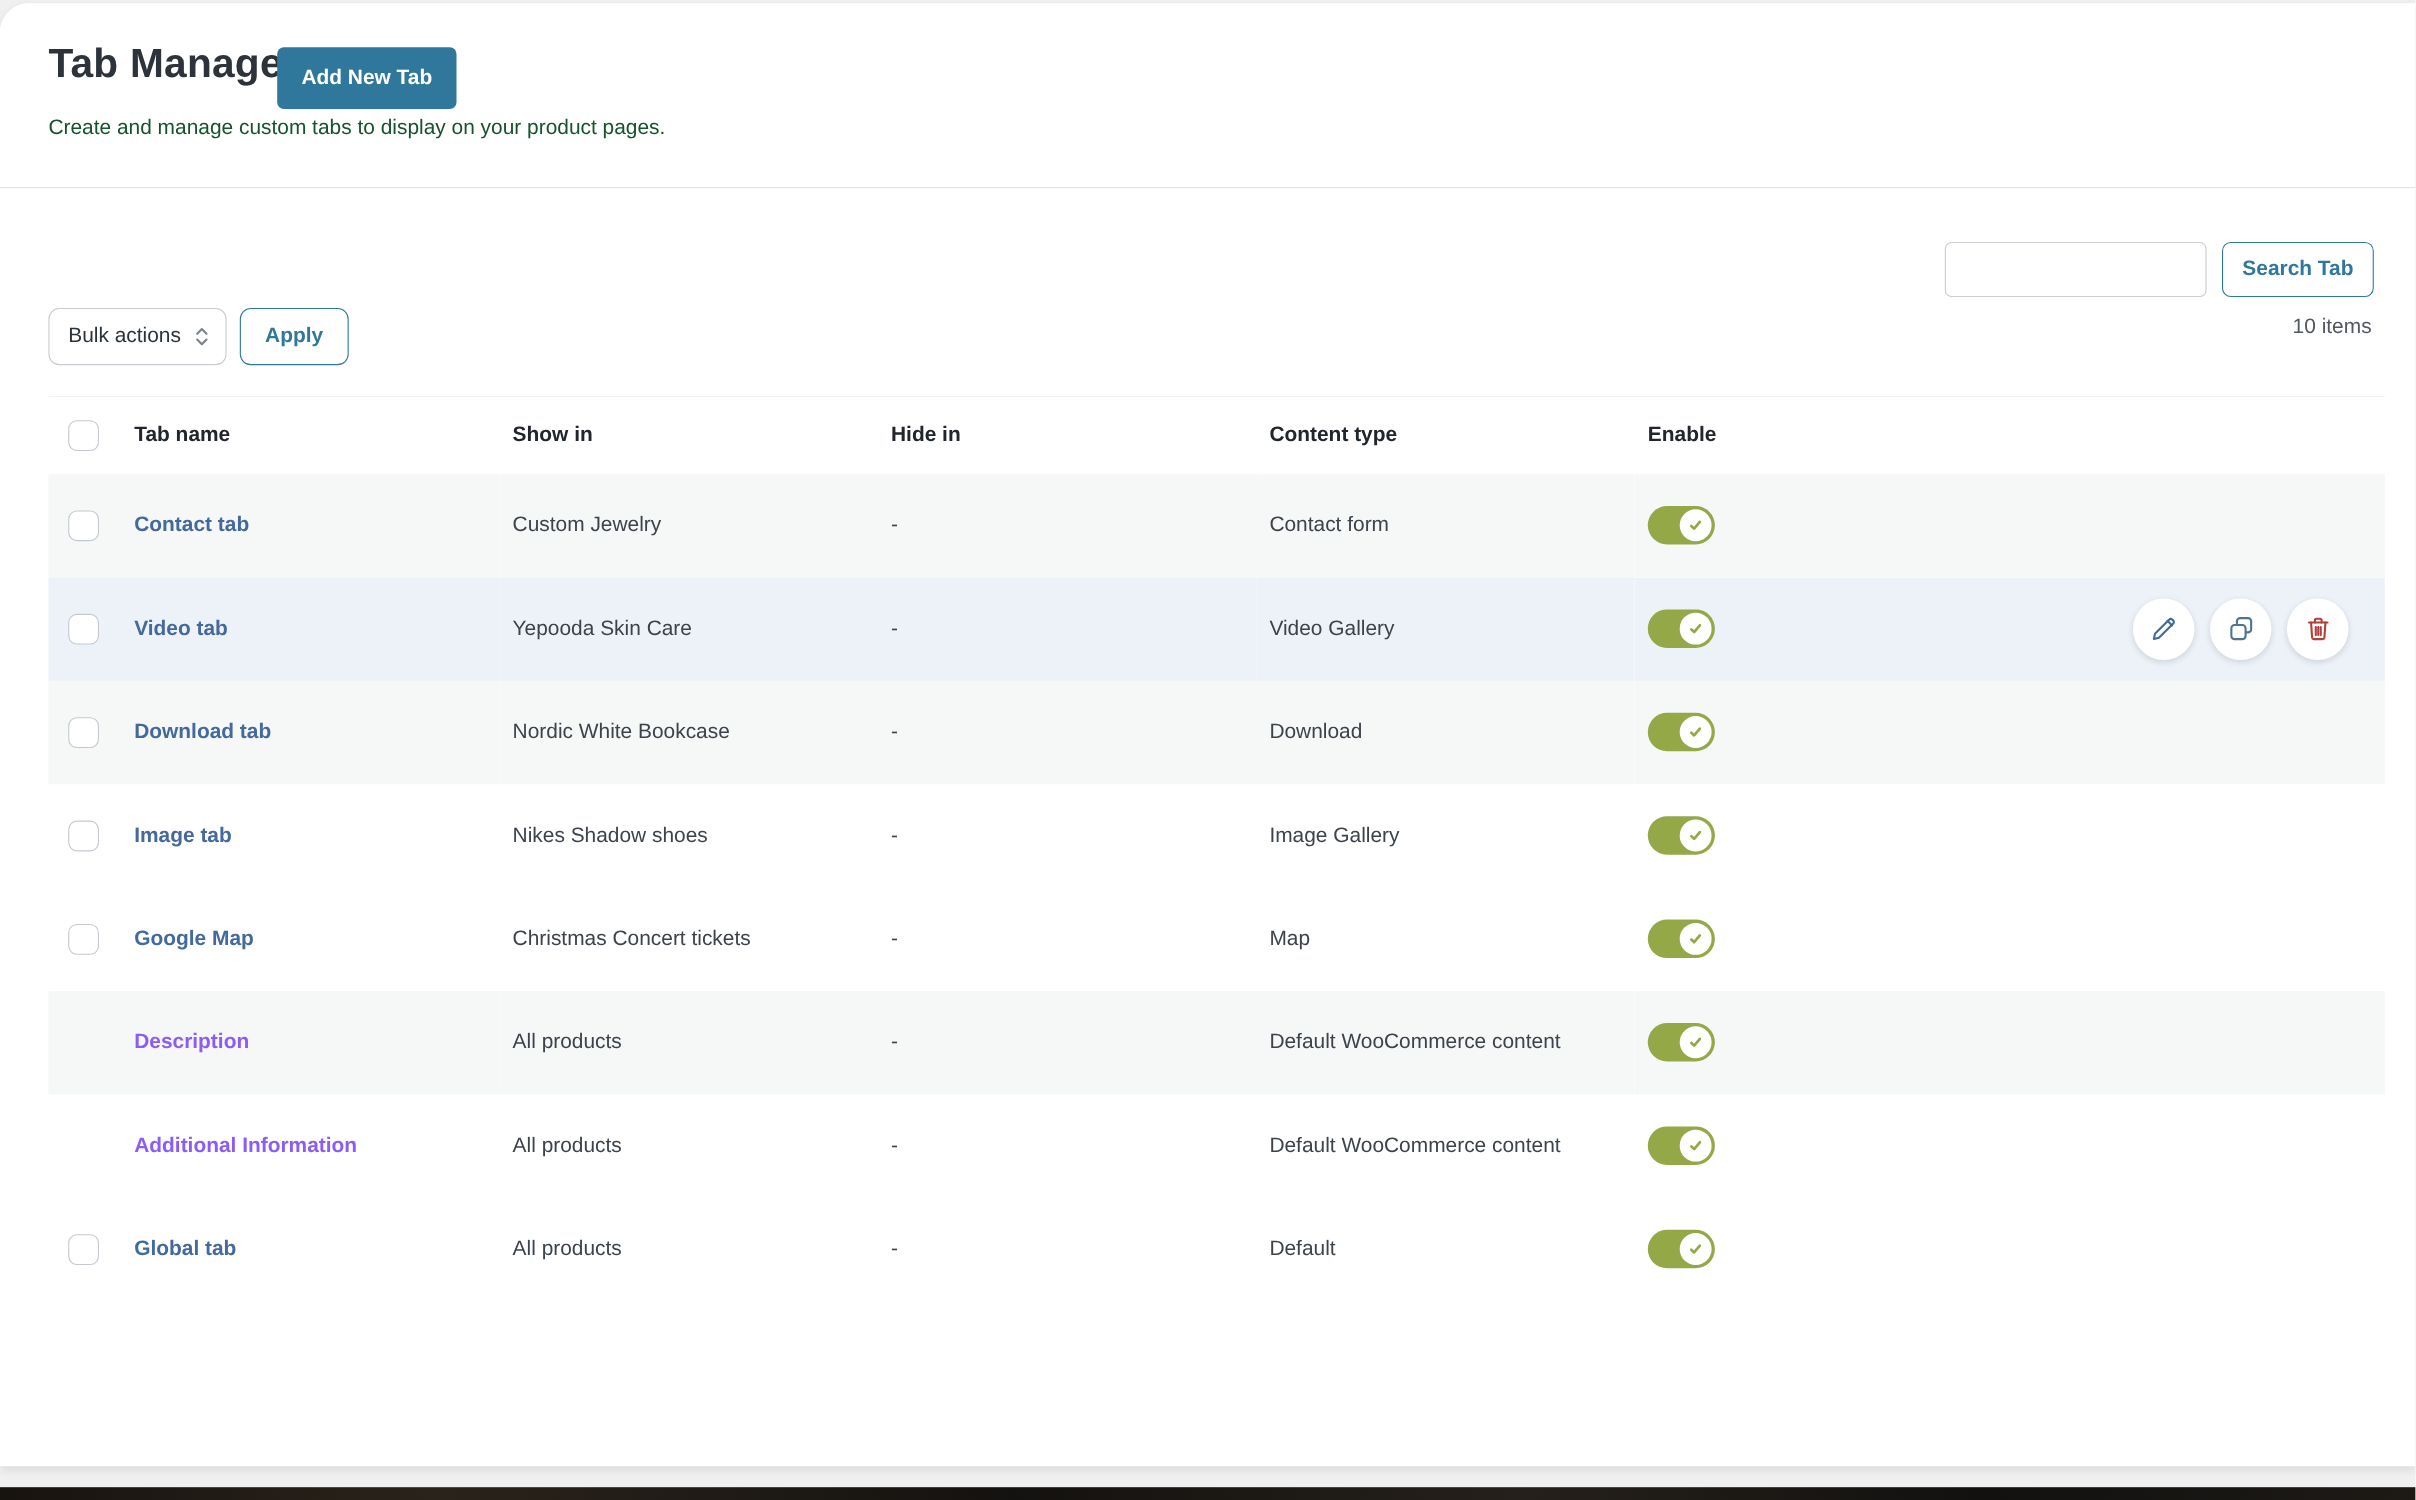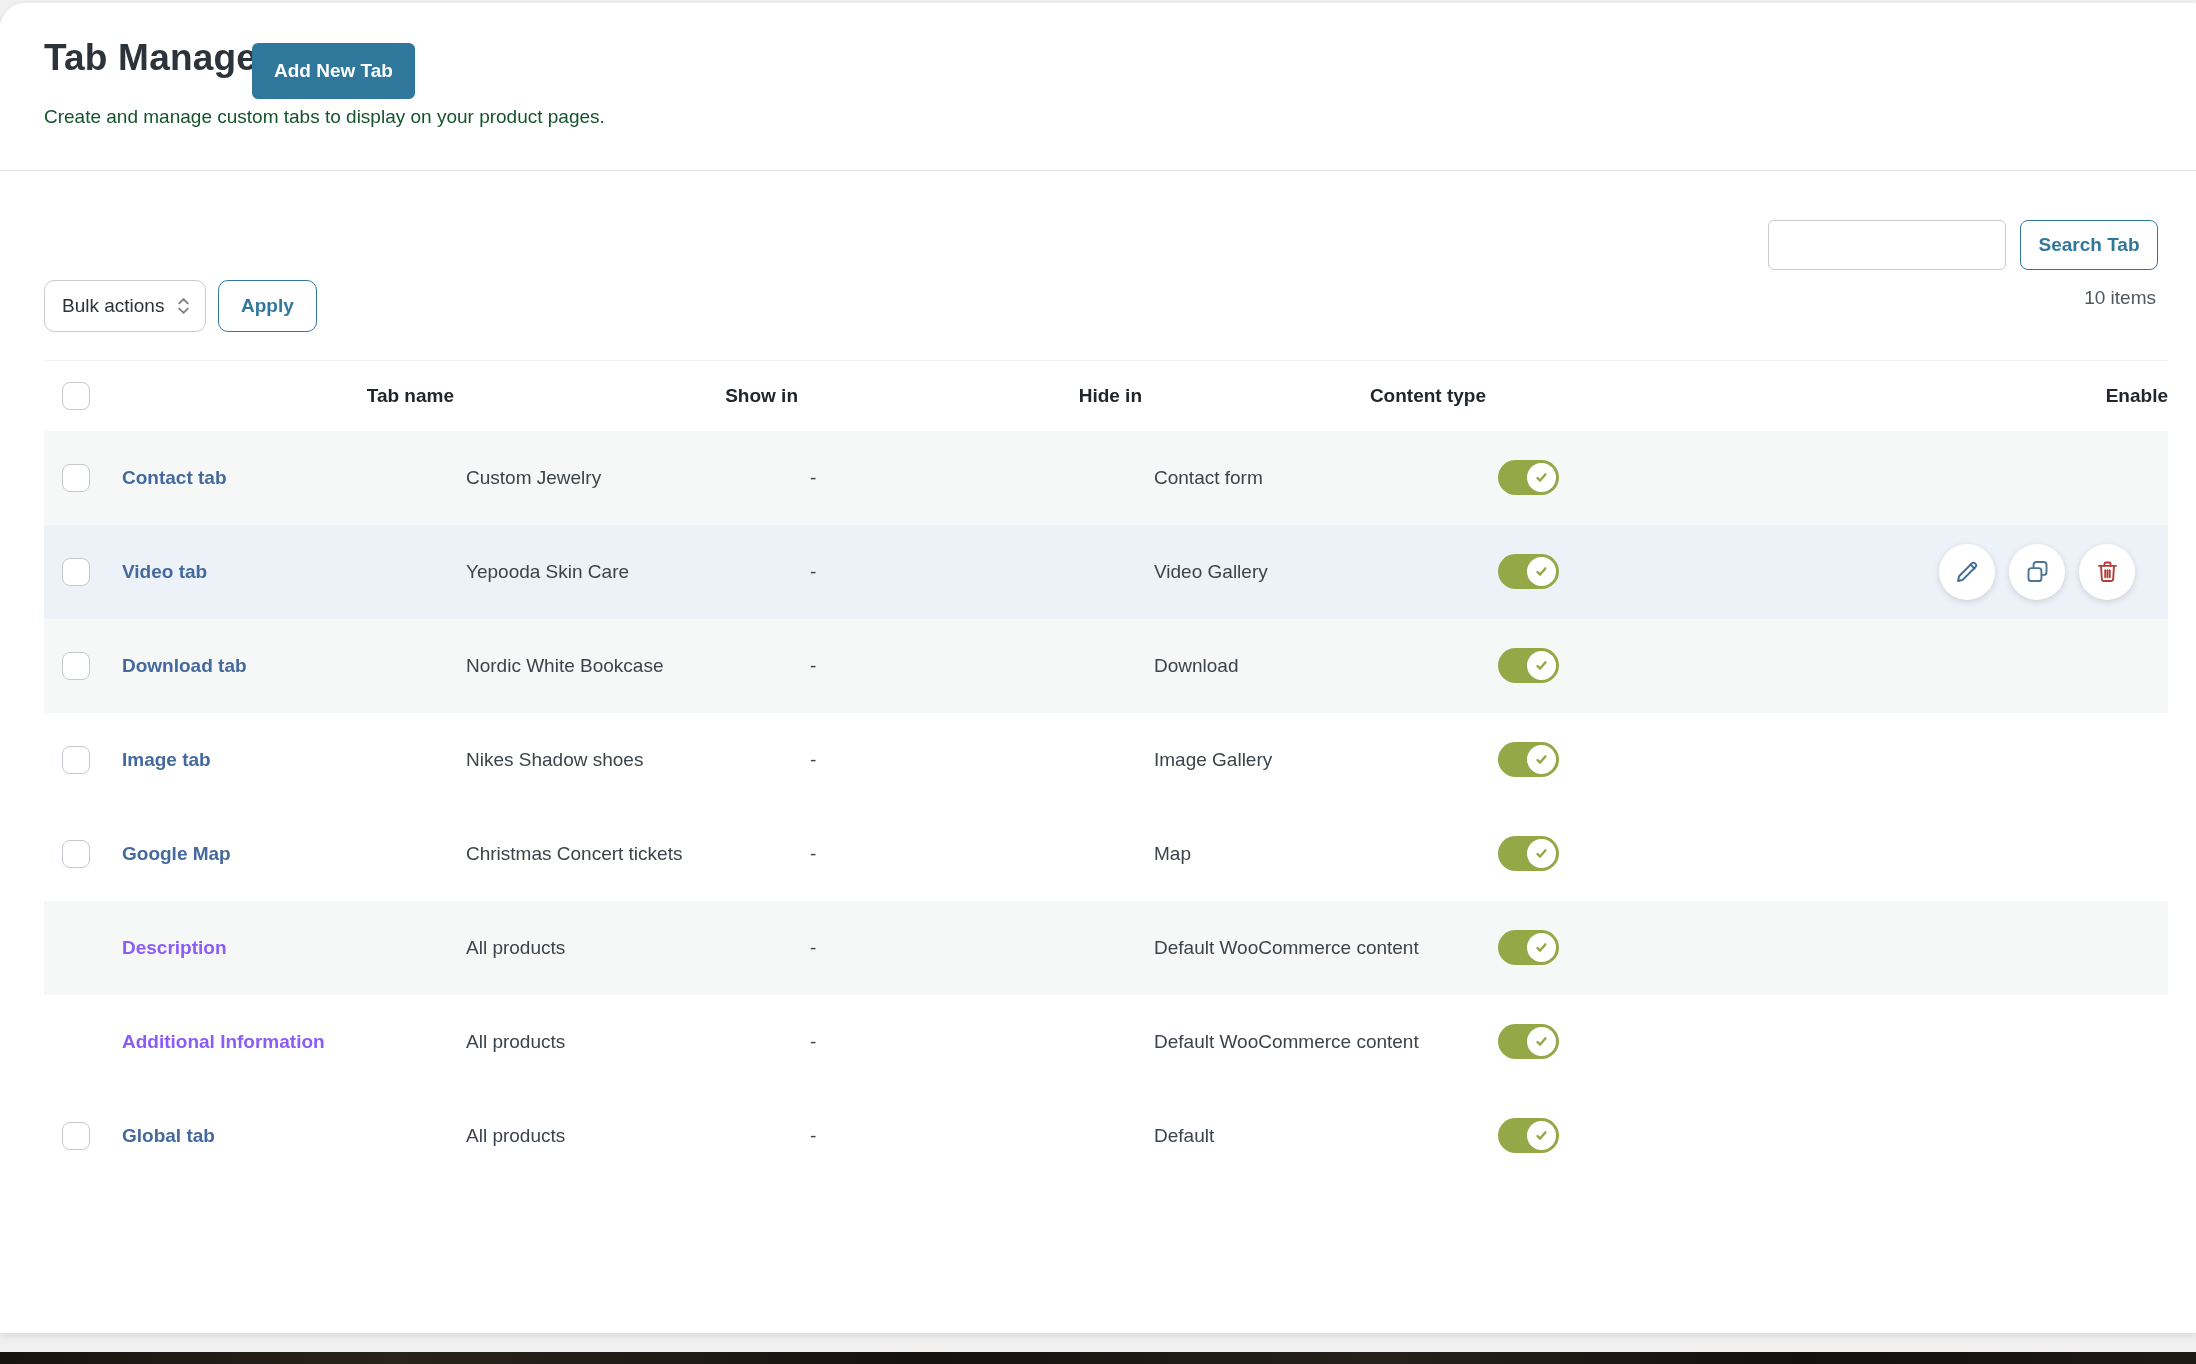--- a/index.html
+++ b/index.html
@@ -51,21 +51,21 @@
     position:absolute;left:1768px;top:217px;width:238px;height:50px;
     border:1px solid var(--border-gray);border-radius:6px;background:#fff;
     font-family:inherit;font-size:19px;padding:0 14px;color:var(--text-dark);outline:none;
   }
   .search-btn{position:absolute;left:2020px;top:217px;width:138px;height:50px;border-radius:8px;}
   .items-count{position:absolute;right:40px;top:284px;font-size:19px;color:#50575e;}
   
   .table-wrap{position:absolute;left:44px;top:357px;width:2124px;}
   table{width:100%;border-collapse:collapse;table-layout:fixed;}
   thead th{
-    height:70px;text-align:right;vertical-align:middle;background:#fff;
+    height:70px;text-align:left;vertical-align:middle;background:#fff;
     font-size:19px;font-weight:600;color:#20262b;padding:0 0 0 12px;
     border-top:1px solid #f1f2f3;
   }
   th.col-check,td.col-check{padding-left:18px;}
   tbody tr{height:94px;}
   tbody tr.stripe{background:var(--row-stripe);}
   tbody tr.hovered{background:var(--row-hover);}
   td{vertical-align:middle;font-size:19px;color:var(--text-body);padding:0 0 0 12px;}
   .tab-link{color:var(--link-blue);font-weight:600;cursor:pointer;}
   .tab-plain{color:#8b5cf6;font-weight:600;}

